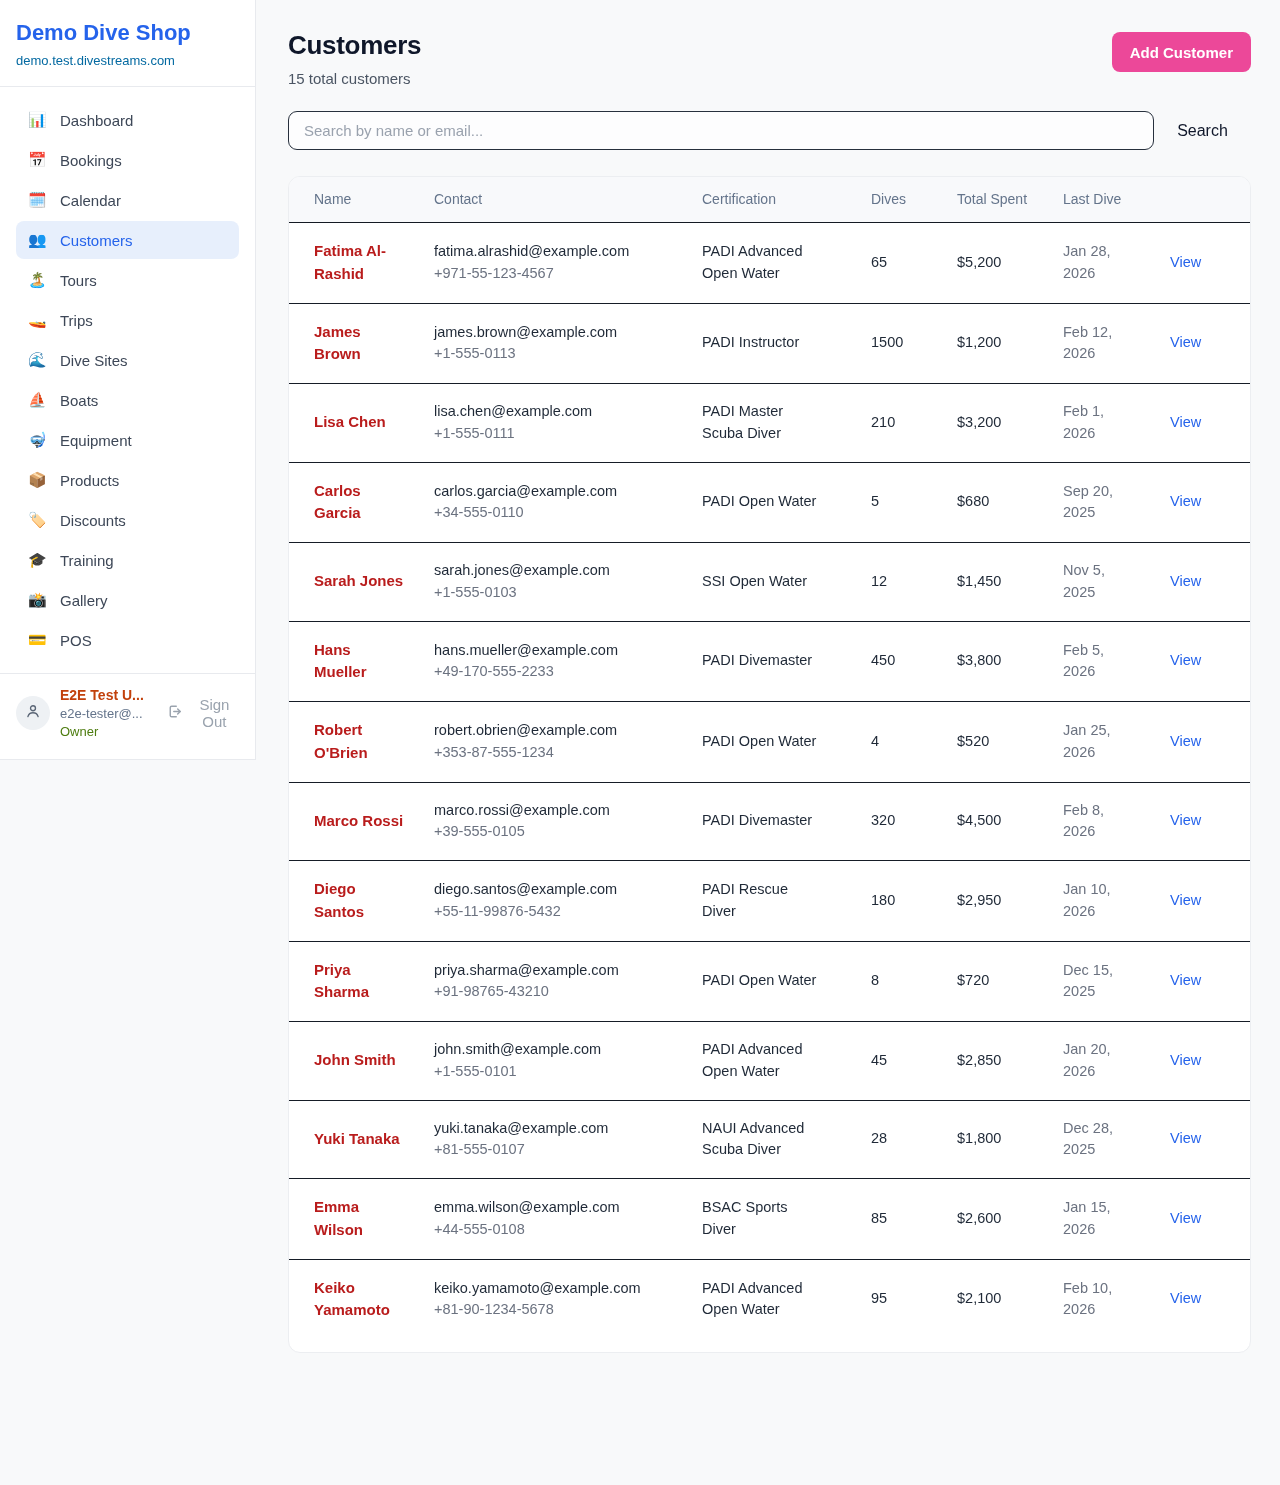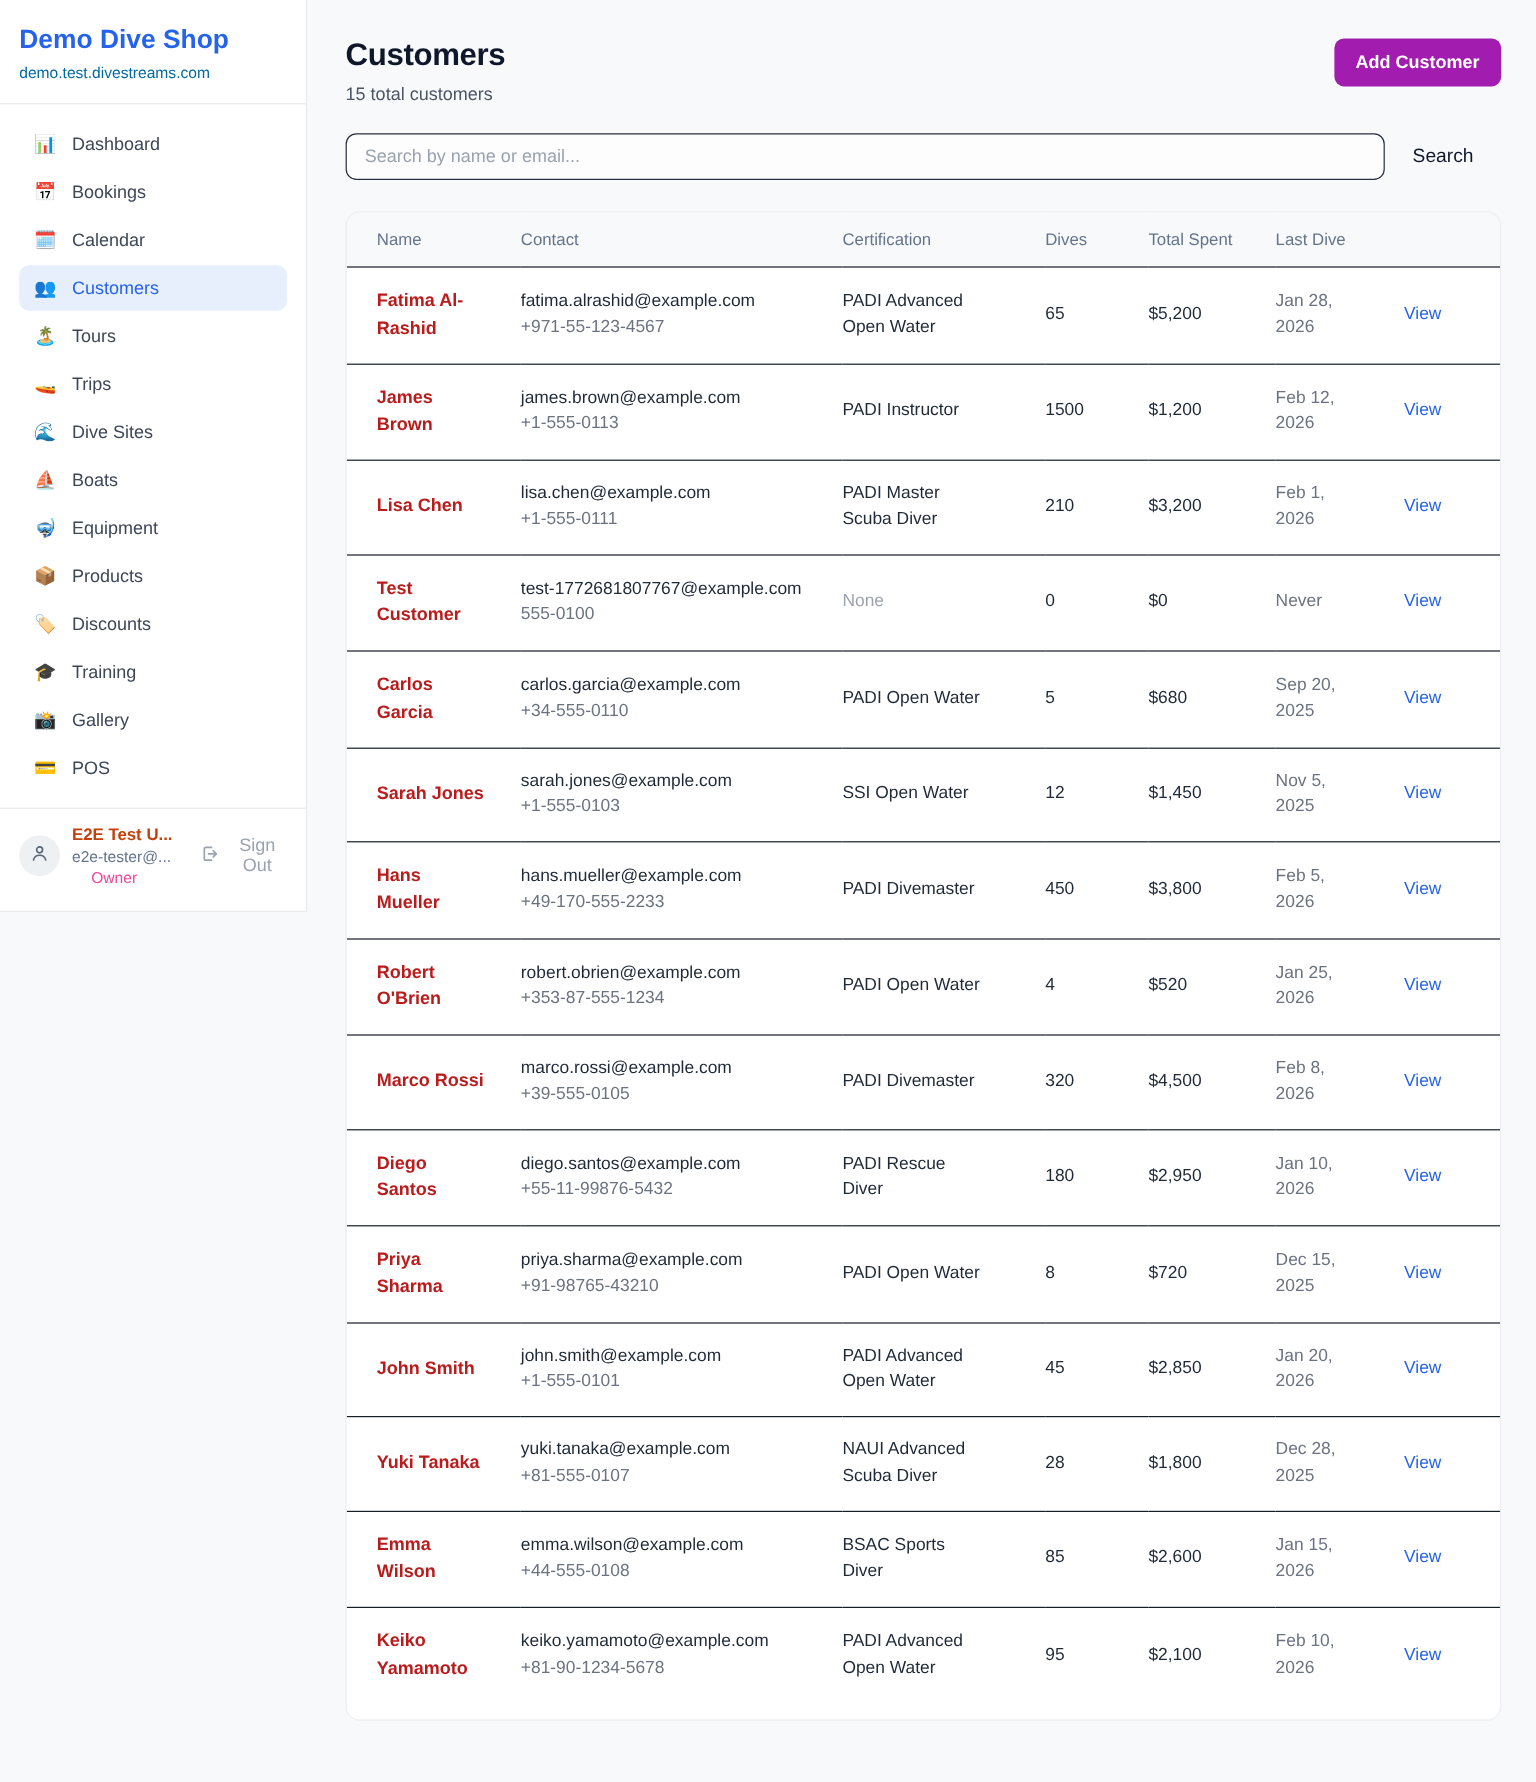--- a/index.html
+++ b/index.html
@@ -42,37 +42,37 @@
     display: flex; align-items: center; gap: 10px;
   }
   .avatar {
     width: 34px; height: 34px; border-radius: 50%;
     background: #eef1f4; flex: 0 0 34px;
     display: flex; align-items: center; justify-content: center;
   }
   .user-info { min-width: 0; width: 108px; }
   .user-name { font-size: 14px; font-weight: 700; color: #c2410c; white-space: nowrap; overflow: hidden; }
   .user-email { font-size: 13px; color: #64748b; margin-top: 3px; white-space: nowrap; overflow: hidden; }
-  .user-role  { font-size: 13px; color: #ec4899; margin-top: 3px; margin-left: 16px; }
+  .user-role  { font-size: 13px; color: #4d7c0f; margin-top: 3px; }
   .signout {
     margin-left: auto;
     display: flex; align-items: center; gap: 7px;
     background: none; border: none; cursor: pointer;
     font-size: 15px; color: #9aa3ae;
     font-family: inherit;
   }
 
   
   .main { margin-left: 256px; padding: 30px 29px 40px 32px; }
 
   .page-header { display: flex; justify-content: space-between; align-items: flex-start; margin-bottom: 24px; }
   .page-title { font-size: 26px; font-weight: 700; color: #0f172a; letter-spacing: -0.3px; }
   .page-subtitle { font-size: 15px; color: #4b5563; margin-top: 9px; }
   .add-btn {
-    background: #a21caf; color: #ffffff;
+    background: #ec4899; color: #ffffff;
     border: none; border-radius: 8px;
     font-size: 15px; font-weight: 600;
     padding: 0 18px; height: 40px; margin-top: 2px;
     cursor: pointer; font-family: inherit;
   }
 
   .search-row { display: flex; margin-bottom: 26px; }
   .search-input {
     flex: 1; height: 39px;
     border: 1px solid #27303d; border-radius: 9px;
@@ -298,32 +298,20 @@
       <div class="email">lisa.chen@example.com</div>
       <div class="phone">+1-555-0111</div>
     </td>
     <td class="col-cert"><span class="cert">PADI Master Scuba Diver</span></td>
     <td class="col-dives dives">210</td>
     <td class="col-total total">$3,200</td>
     <td class="col-last last-dive">Feb 1, 2026</td>
     <td class="col-view"><a class="view-link">View</a></td>
   </tr>
 
-  <tr>
-    <td class="col-name"><a class="name-link">Test Customer</a></td>
-    <td class="col-contact">
-      <div class="email">test-1772681807767@example.com</div>
-      <div class="phone">555-0100</div>
-    </td>
-    <td class="col-cert"><span class="cert muted">None</span></td>
-    <td class="col-dives dives">0</td>
-    <td class="col-total total">$0</td>
-    <td class="col-last last-dive">Never</td>
-    <td class="col-view"><a class="view-link">View</a></td>
-  </tr>
 
   <tr>
     <td class="col-name"><a class="name-link">Carlos Garcia</a></td>
     <td class="col-contact">
       <div class="email">carlos.garcia@example.com</div>
       <div class="phone">+34-555-0110</div>
     </td>
     <td class="col-cert"><span class="cert">PADI Open Water</span></td>
     <td class="col-dives dives">5</td>
     <td class="col-total total">$680</td>

